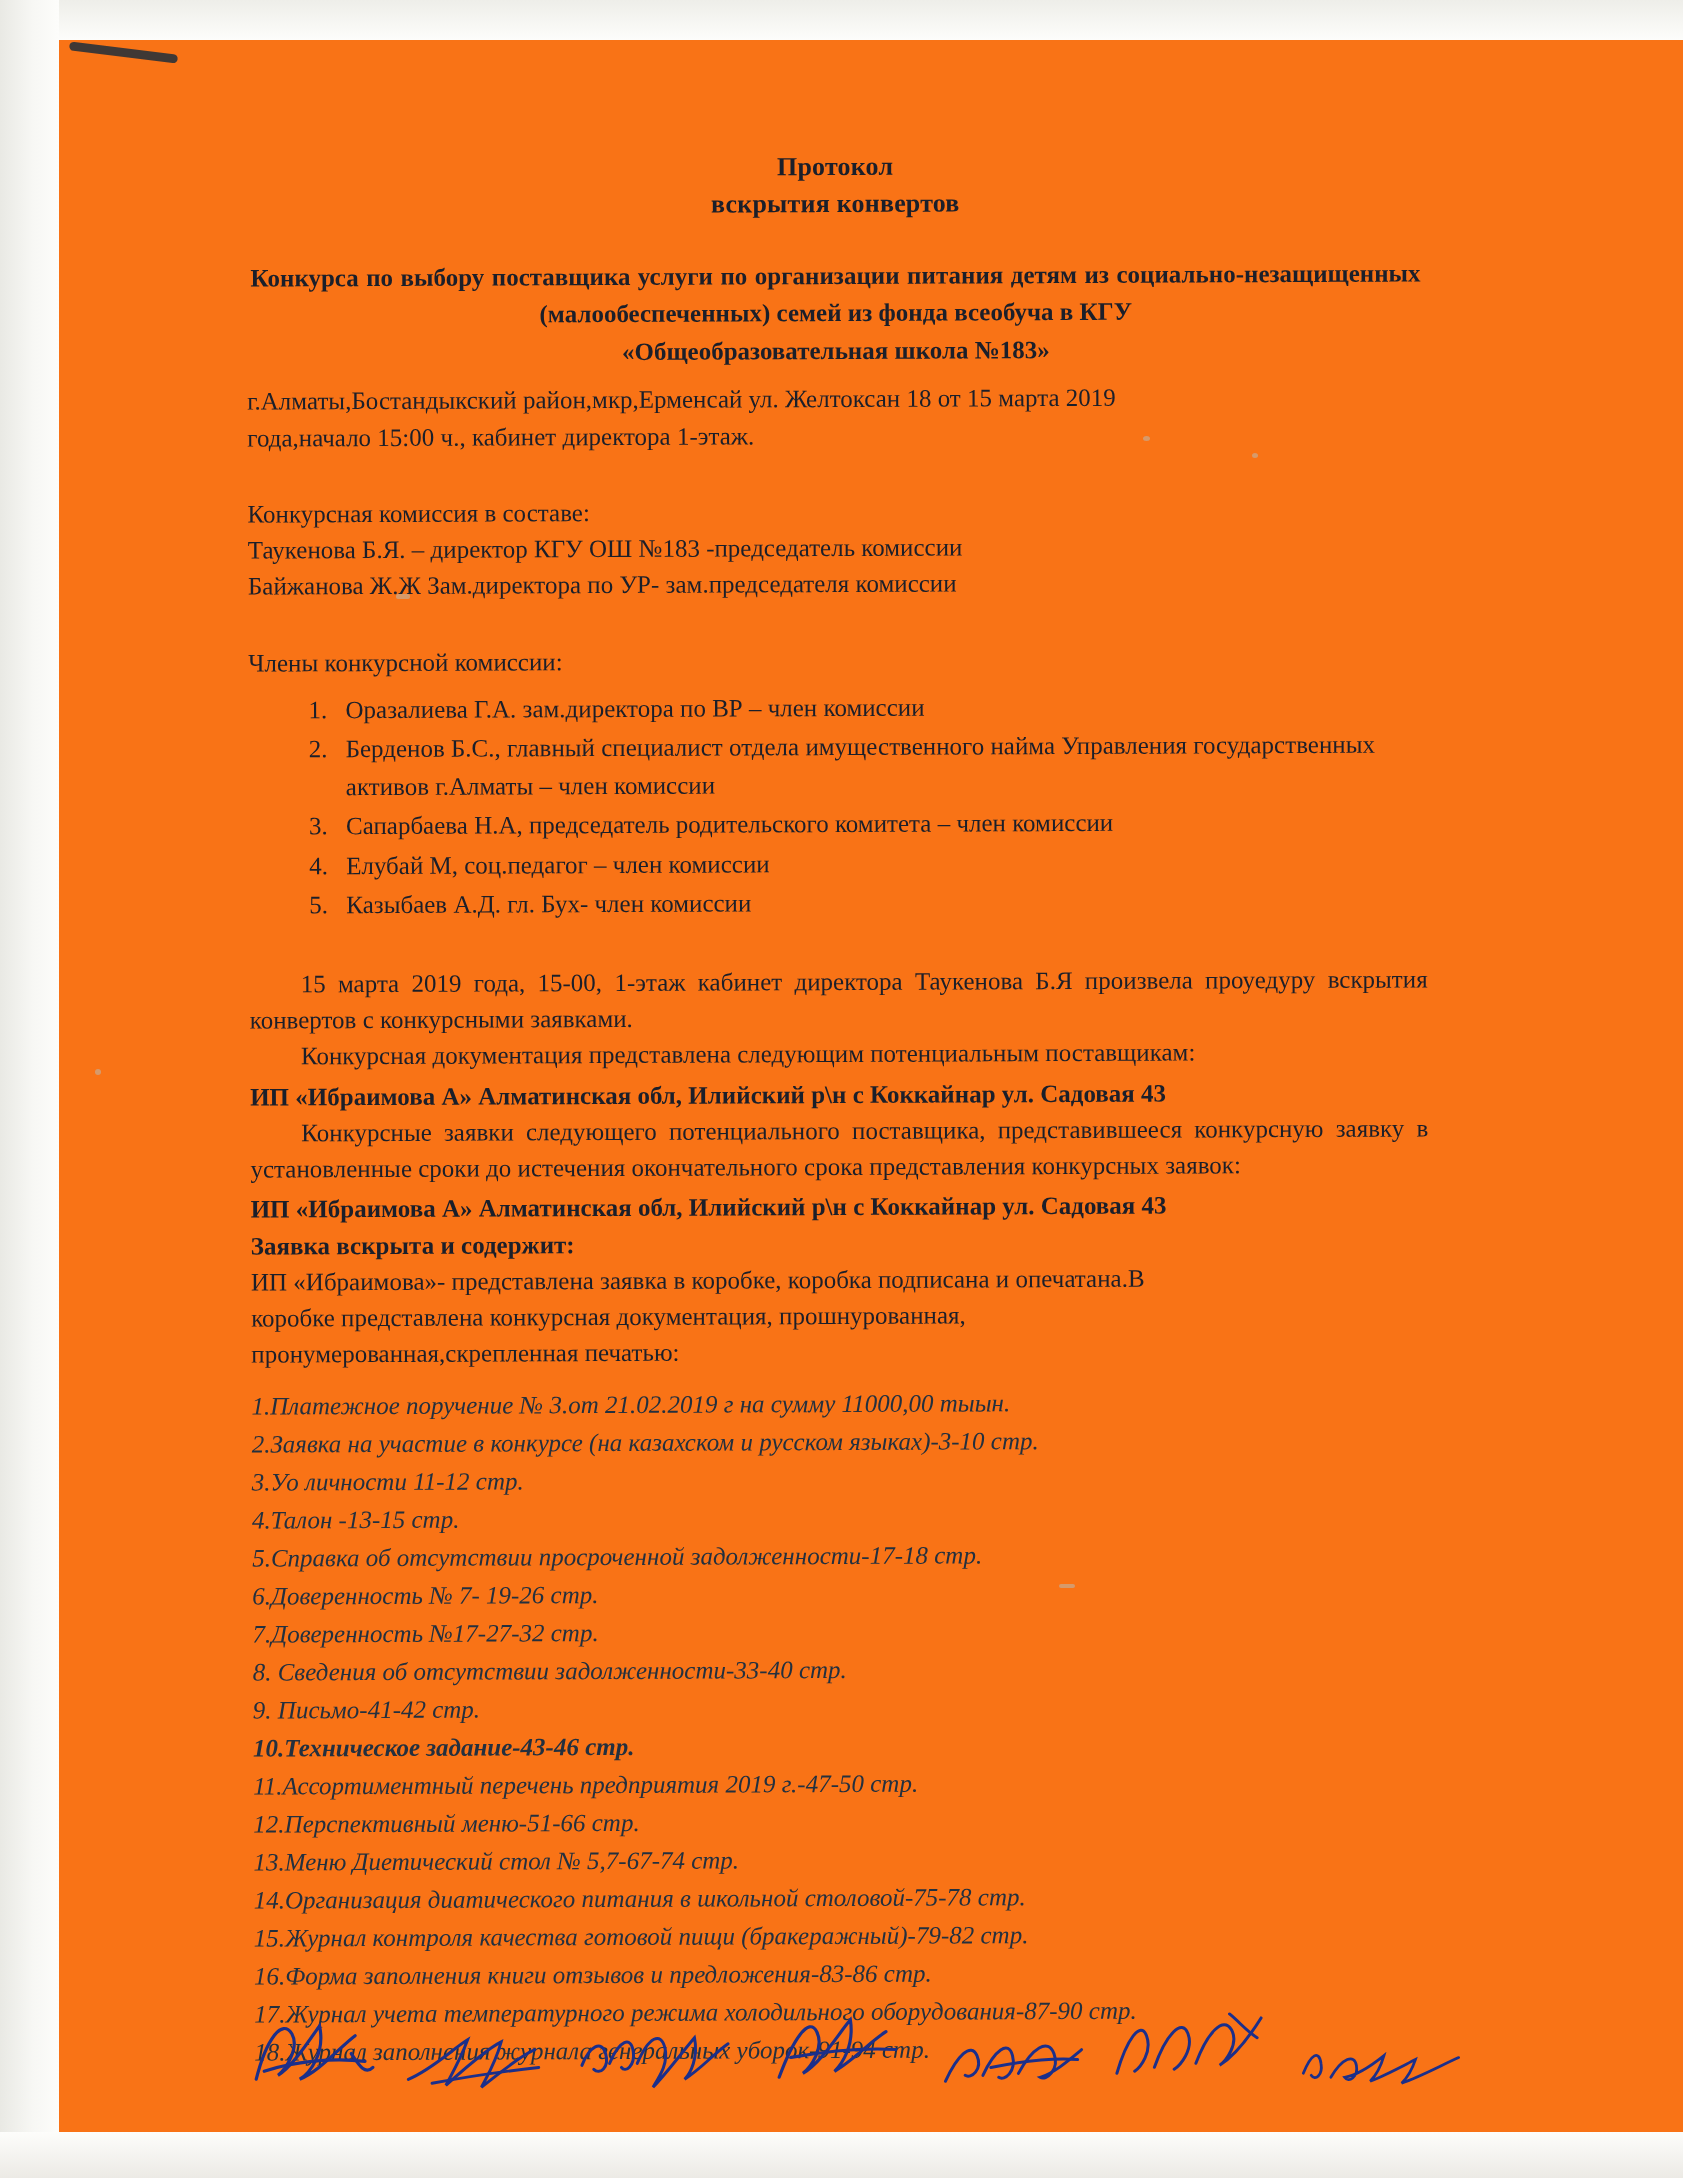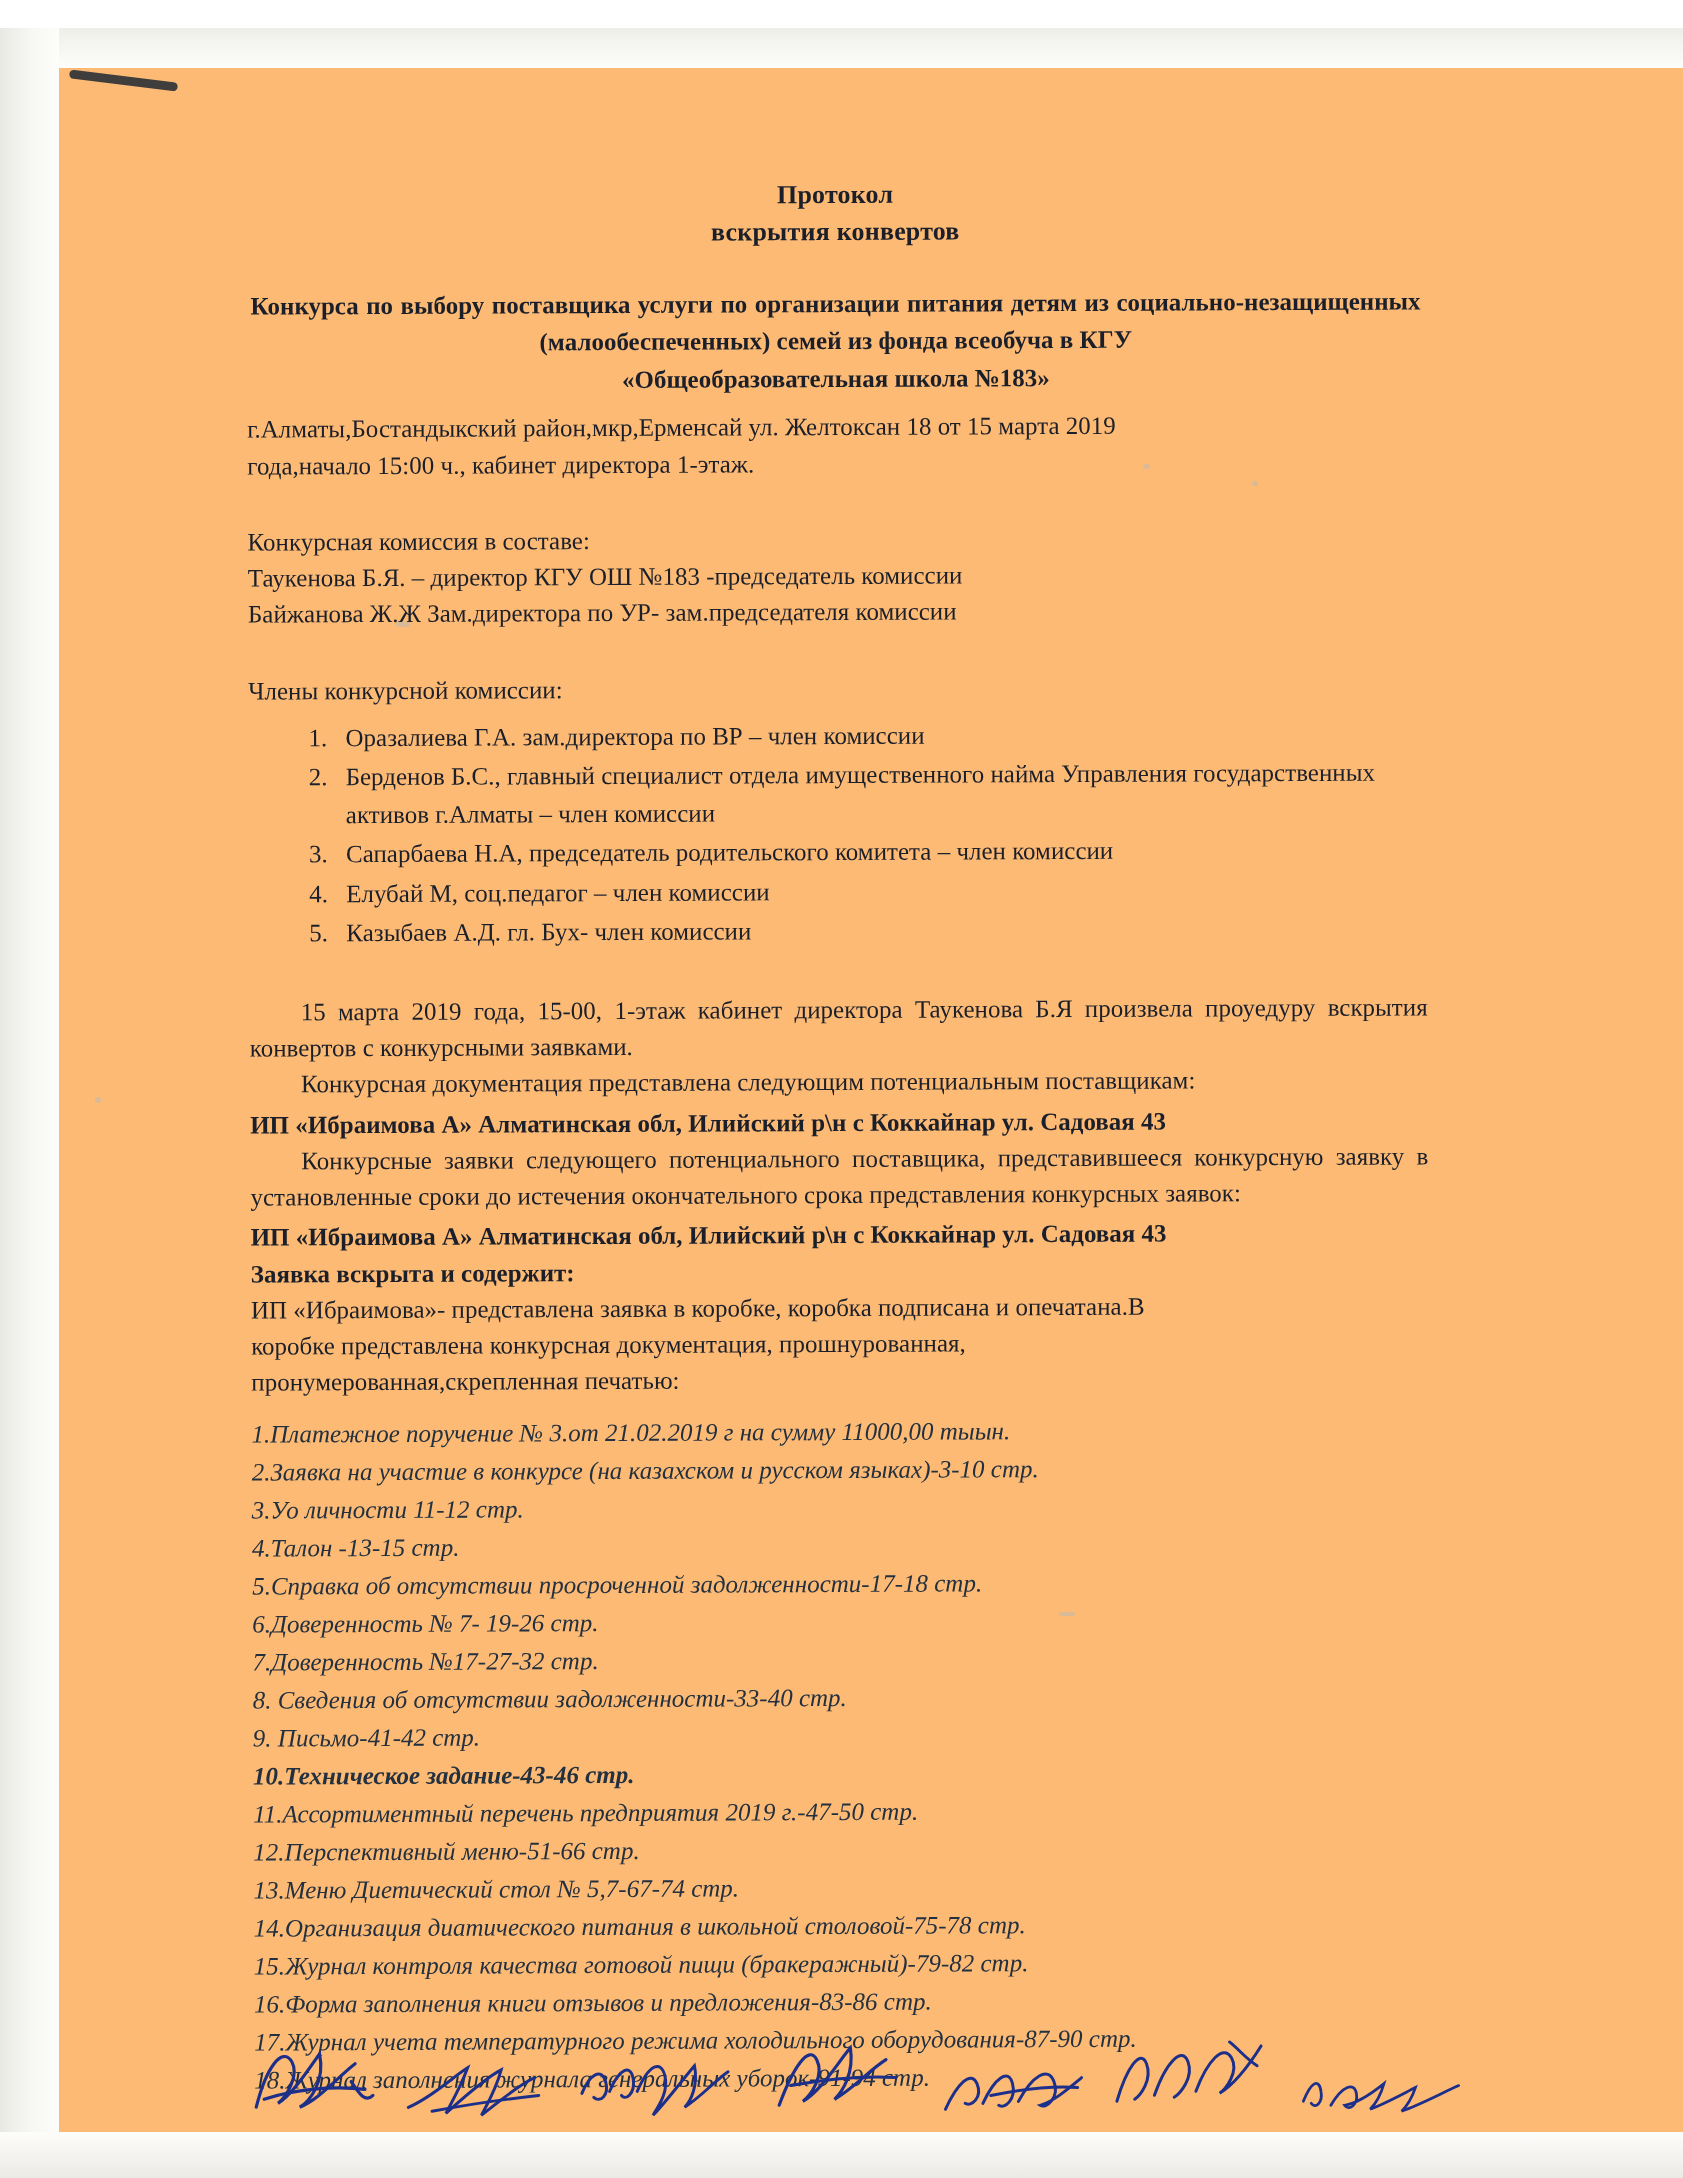--- a/index.html
+++ b/index.html
@@ -12,22 +12,21 @@
     height: 2178px;
     position: relative;
     font-family: "Liberation Serif", serif;
     color: #1b1f2a;
     overflow: hidden;
   }
 
   .page {
     position: absolute;
     inset: 0;
-    background: #fdba74;
-    margin-top: 28px;
+    background: #f97316;
   }
 
   
   .scan-shade-left {
     position: absolute;
     left: 0; top: 0; bottom: 0; width: 59px;
     background: linear-gradient(to right, #e9e9e4 0%, #f7f7f4 55%, #fdfdfb 100%);
     pointer-events: none;
   }
   .scan-shade-top {

